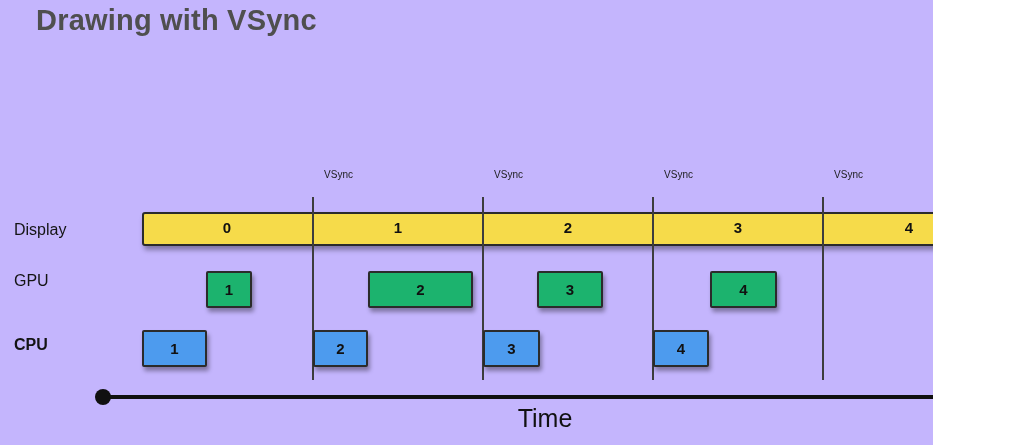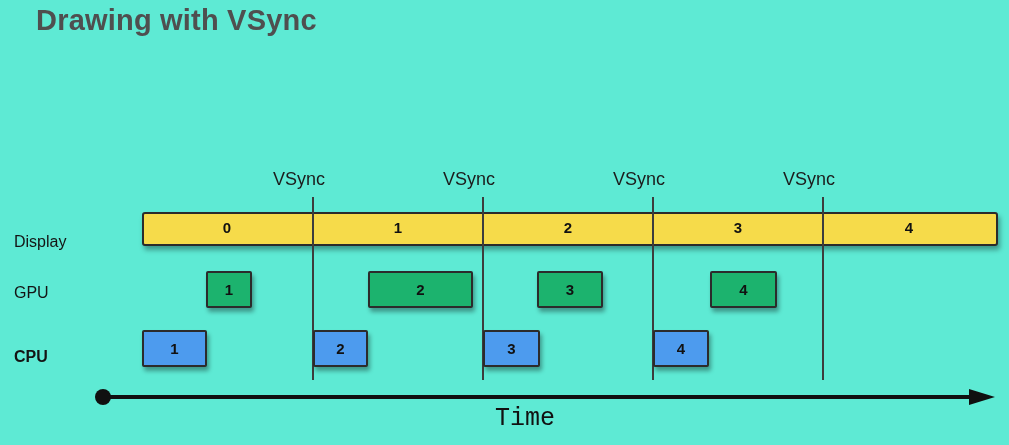--- a/index.html
+++ b/index.html
@@ -3,53 +3,52 @@
 <meta charset="utf-8">
 <style>
   html, body {
     margin: 0;
     padding: 0;
     background: #ffffff;
     font-family: "Liberation Sans", "DejaVu Sans", sans-serif;
   }
   .stage {
     position: relative;
-    width: 1009px;
+    width: 933px;
     height: 445px;
-    background: #5eead4;
+    background: #c4b5fd;
     overflow: hidden;
   }
   .page-title {
     position: absolute;
     left: 36px;
     top: 4px;
     margin: 0;
     font-size: 29px;
     font-weight: 700;
     color: #4f4f4f;
     letter-spacing: 0.2px;
   }
   .row-label {
     position: absolute;
     left: 14px;
     font-size: 16px;
     color: #141414;
-    margin-top: 12px;
   }
   .row-label.display { top: 221px; }
   .row-label.gpu     { top: 272px; }
   .row-label.cpu     { top: 336px; font-weight: bold; }
 
   .vsync-label {
     position: absolute;
     top: 169px;
     width: 80px;
     margin-left: -40px;
-    text-align: left;
-    font-size: 18px;
+    text-align: right;
+    font-size: 10px;
     color: #1c1c1c;
   }
   .vsync-line {
     position: absolute;
     top: 197px;
     width: 2px;
     height: 183px;
     background: var(--c-line, #3d3d3d);
     z-index: 2;
   }
@@ -124,24 +123,24 @@
     height: 0;
     border-top: 8px solid transparent;
     border-bottom: 8px solid transparent;
     border-left: 26px solid #101010;
   }
   .time-label {
     position: absolute;
     left: 495px;
     top: 404px;
     width: 100px;
+    text-align: center;
     font-size: 25px;
     font-weight: 500;
     color: #111111;
-    font-family: Liberation Mono, monospace;
   }
 </style>
 </head>
 <body>
 
 <div class="stage">
   <h1 class="page-title">Drawing with VSync</h1>
 
   <div class="row-label display">Display</div>
   <div class="row-label gpu">GPU</div>

